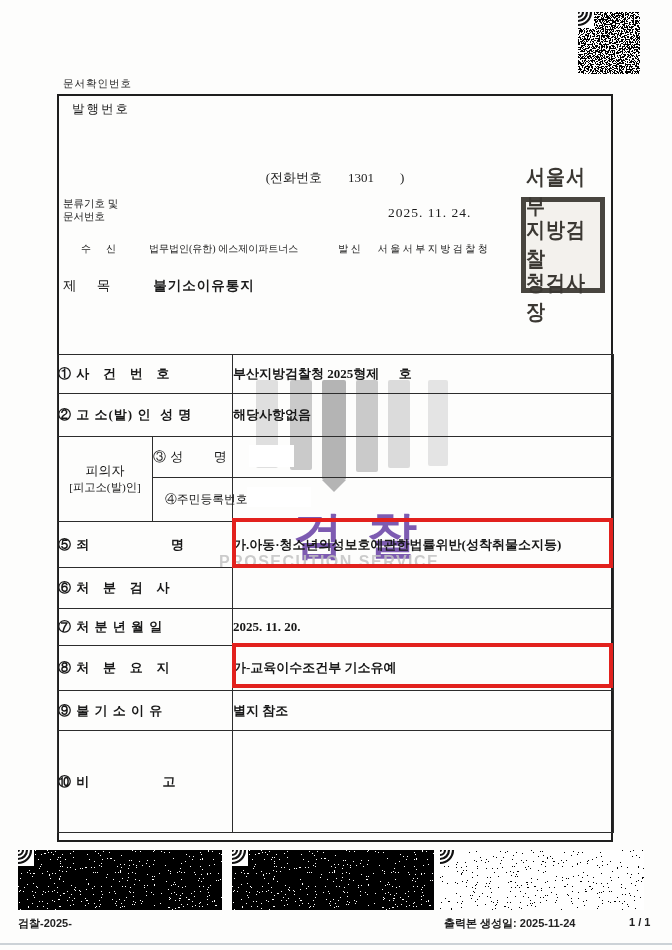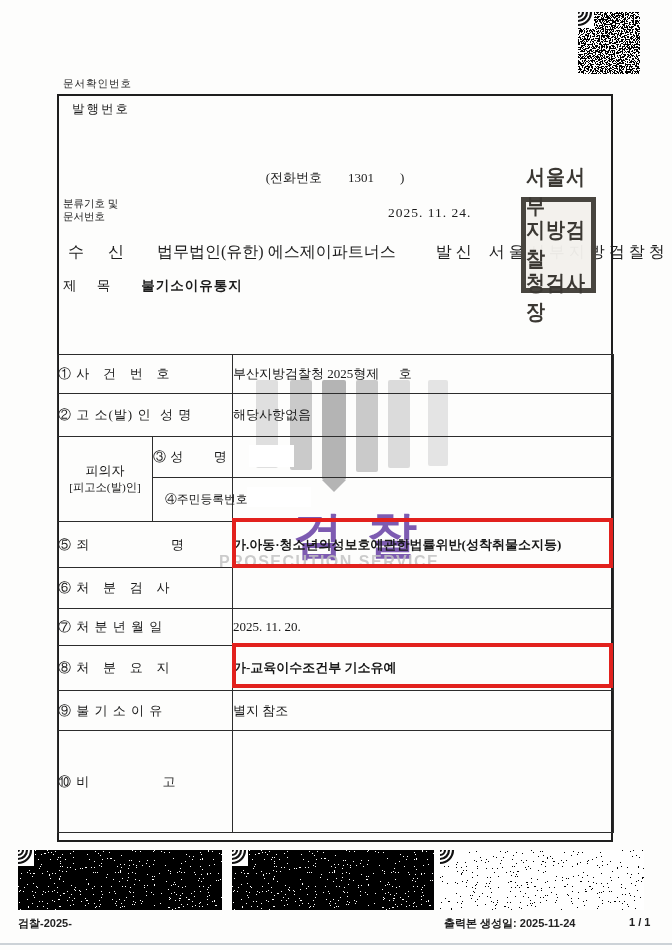--- a/index.html
+++ b/index.html
@@ -11,32 +11,32 @@
   
   .doc-check{left:63px;top:77px;font-size:10.5px;letter-spacing:1px;color:#222;}
 
   
   .doc-box{left:57px;top:94px;width:556px;height:748px;border:2px solid #1e1e1e;box-sizing:border-box;z-index:2;}
   .issue-no{left:72px;top:101px;font-size:12.5px;letter-spacing:2px;z-index:3;}
   .title{left:57px;top:119px;width:556px;text-align:center;font-size:21.5px;font-weight:700;letter-spacing:1px;z-index:3;}
   .phone{left:57px;top:169px;width:556px;text-align:center;font-size:13px;z-index:3;}
   .class-label{left:63px;top:197px;font-size:10.5px;line-height:13px;z-index:3;}
   .doc-date{left:388px;top:205px;font-size:13.5px;letter-spacing:1px;z-index:3;}
-  .recv-line{left:68px;top:242px;font-size:16px;z-index:3;display:flex;font-family:Liberation Serif, serif;}
+  .recv-line{left:81px;top:242px;font-size:10px;z-index:3;display:flex;font-family:Liberation Serif, serif;}
   .subj-line{left:63px;top:277px;font-size:13.5px;z-index:3;display:flex;}
   .subj-line .subject{font-weight:700;letter-spacing:1px;}
   .body-line{left:113px;top:320px;font-size:13.5px;letter-spacing:1px;z-index:3;}
 
   
   table.notice{position:absolute;left:57px;top:354px;width:556px;border-collapse:collapse;table-layout:fixed;z-index:2;}
   table.notice td{border:1.4px solid #2c2c2c;vertical-align:middle;background:transparent;
                   font-size:13px;color:#181818;padding:0;}
-  td.lbl{padding-left:15px;letter-spacing:1px;white-space:pre;}
+  td.lbl{padding-left:15px;letter-spacing:1px;white-space:pre;font-weight:bold;}
   td.val{padding-left:16px;font-size:13.5px;white-space:pre;}
-  td.val.b6{font-weight:400;}
+  td.val.b6{font-weight:700;}
   td.val.b7{font-weight:700;}
   td.grp{text-align:center;font-size:12.5px;line-height:17px;padding-left:0;}
   td.sublbl{padding-left:6px;letter-spacing:0.5px;white-space:pre;font-size:12.5px;margin-left:44px;}
   td.sublbl.tight{font-size:11.8px;letter-spacing:0;padding-left:12px;}
 
   
   .hl{border:4px solid #e2211d;box-sizing:border-box;z-index:5;background:transparent;}
   .hl-1{left:232px;top:518px;width:381px;height:50px;}
   .hl-2{left:232px;top:643px;width:381px;height:45px;}
 
@@ -44,21 +44,21 @@
   .wm{z-index:1;}
   .wm-bar{position:absolute;top:0;border-radius:2px;}
   .wm-tip{position:absolute;width:0;height:0;border-left:12px solid transparent;border-right:12px solid transparent;}
   .wm-text{left:293px;top:502px;font-size:50px;font-weight:700;letter-spacing:24px;color:#4c1d95;opacity:.72;z-index:1;
            font-family:"Liberation Sans","DejaVu Sans",sans-serif;}
   .wm-sub{left:219px;top:553px;width:212px;text-align:center;font-size:16px;font-weight:700;letter-spacing:1.5px;
           color:#c3c3c3;opacity:.85;z-index:1;font-family:"Liberation Sans","DejaVu Sans",sans-serif;white-space:pre;}
   .patch{background:#ffffff;z-index:1;}
 
   
-  .seal{left:521px;top:197px;width:75px;height:96px;border:5px solid #48453f;box-sizing:border-box;
+  .seal{left:521px;top:197px;width:84px;height:96px;border:5px solid #48453f;box-sizing:border-box;
         background:rgba(242,240,236,.96);z-index:7;display:flex;flex-direction:column;justify-content:center;
         align-items:center;gap:1px;}
   .seal span{display:block;font-size:19px;font-weight:700;letter-spacing:1px;color:#3b3833;
              transform:scaleY(1.12);line-height:26px;}
 
   
   .noise{z-index:7;}
 
   
   .foot{font-family:"Liberation Sans","DejaVu Sans",sans-serif;font-size:11px;font-weight:700;color:#222;z-index:3;}
@@ -144,21 +144,21 @@
 
   <div class="abs recv-line">
     <span class="pre">수      신</span>
     <span class="pre" style="margin-left:33px;">법무법인(유한) 에스제이파트너스</span>
     <span class="pre" style="margin-left:40px;">발 신</span>
     <span class="pre" style="margin-left:17px;">서 울 서 부 지 방 검 찰 청</span>
   </div>
 
   <div class="abs subj-line">
     <span class="pre">제      목</span>
-    <span class="pre subject" style="margin-left:31px;">불기소이유통지</span>
+    <span class="pre subject" style="margin-left:43px;">불기소이유통지</span>
   </div>
 
 
   <table class="notice">
     <colgroup>
         <col style="width:95px">
         <col style="width:80px">
         <col style="width:381px">
       </colgroup>
     <tbody>

